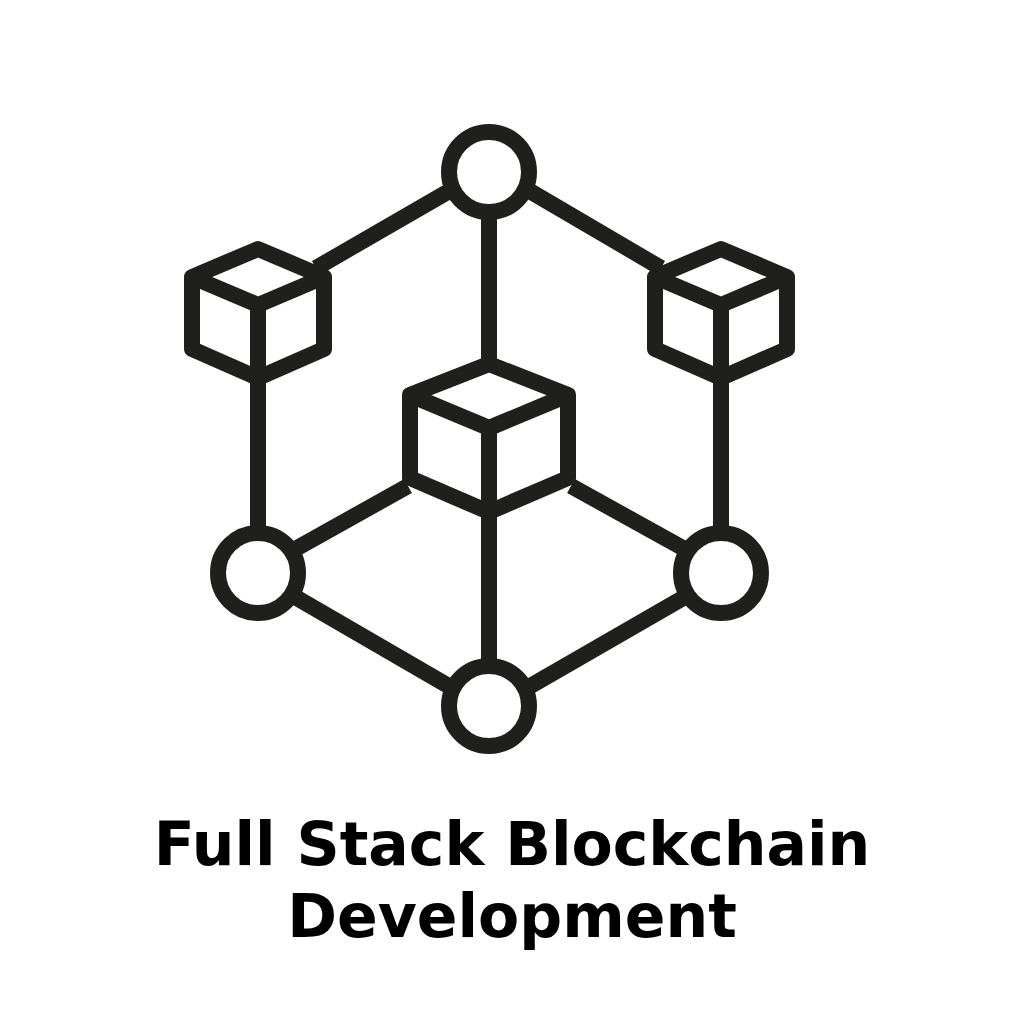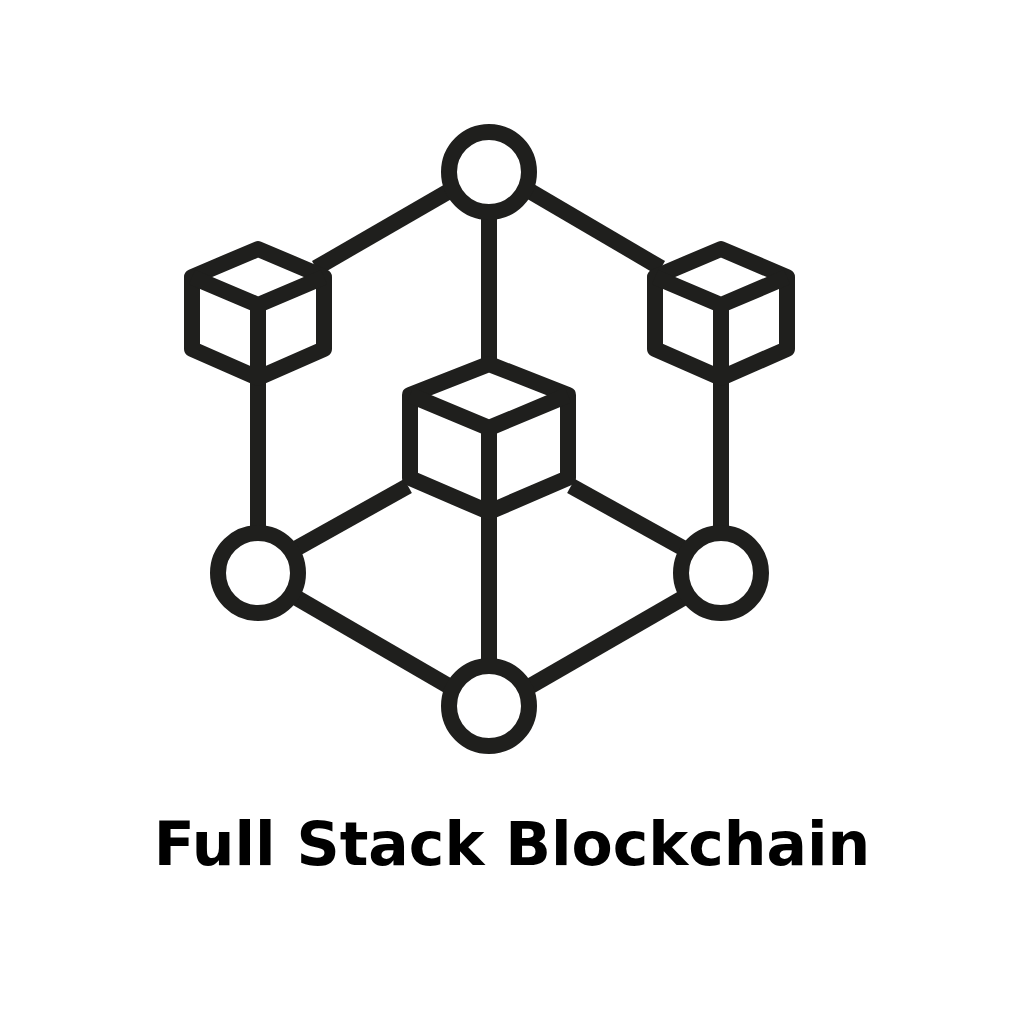--- a/index.html
+++ b/index.html
@@ -94,15 +94,16 @@
           <path d="M410 395 L489 428 L568 395"></path>
           <line x1="489" y1="428" x2="489" y2="512"></line>
         </g>
 
       </g>
     </svg>
   </div>
 
   <div class="title">
     <span>Full Stack Blockchain</span>
+    <span>Development</span>
   </div>
 
 </div>
 
 </body></html>

